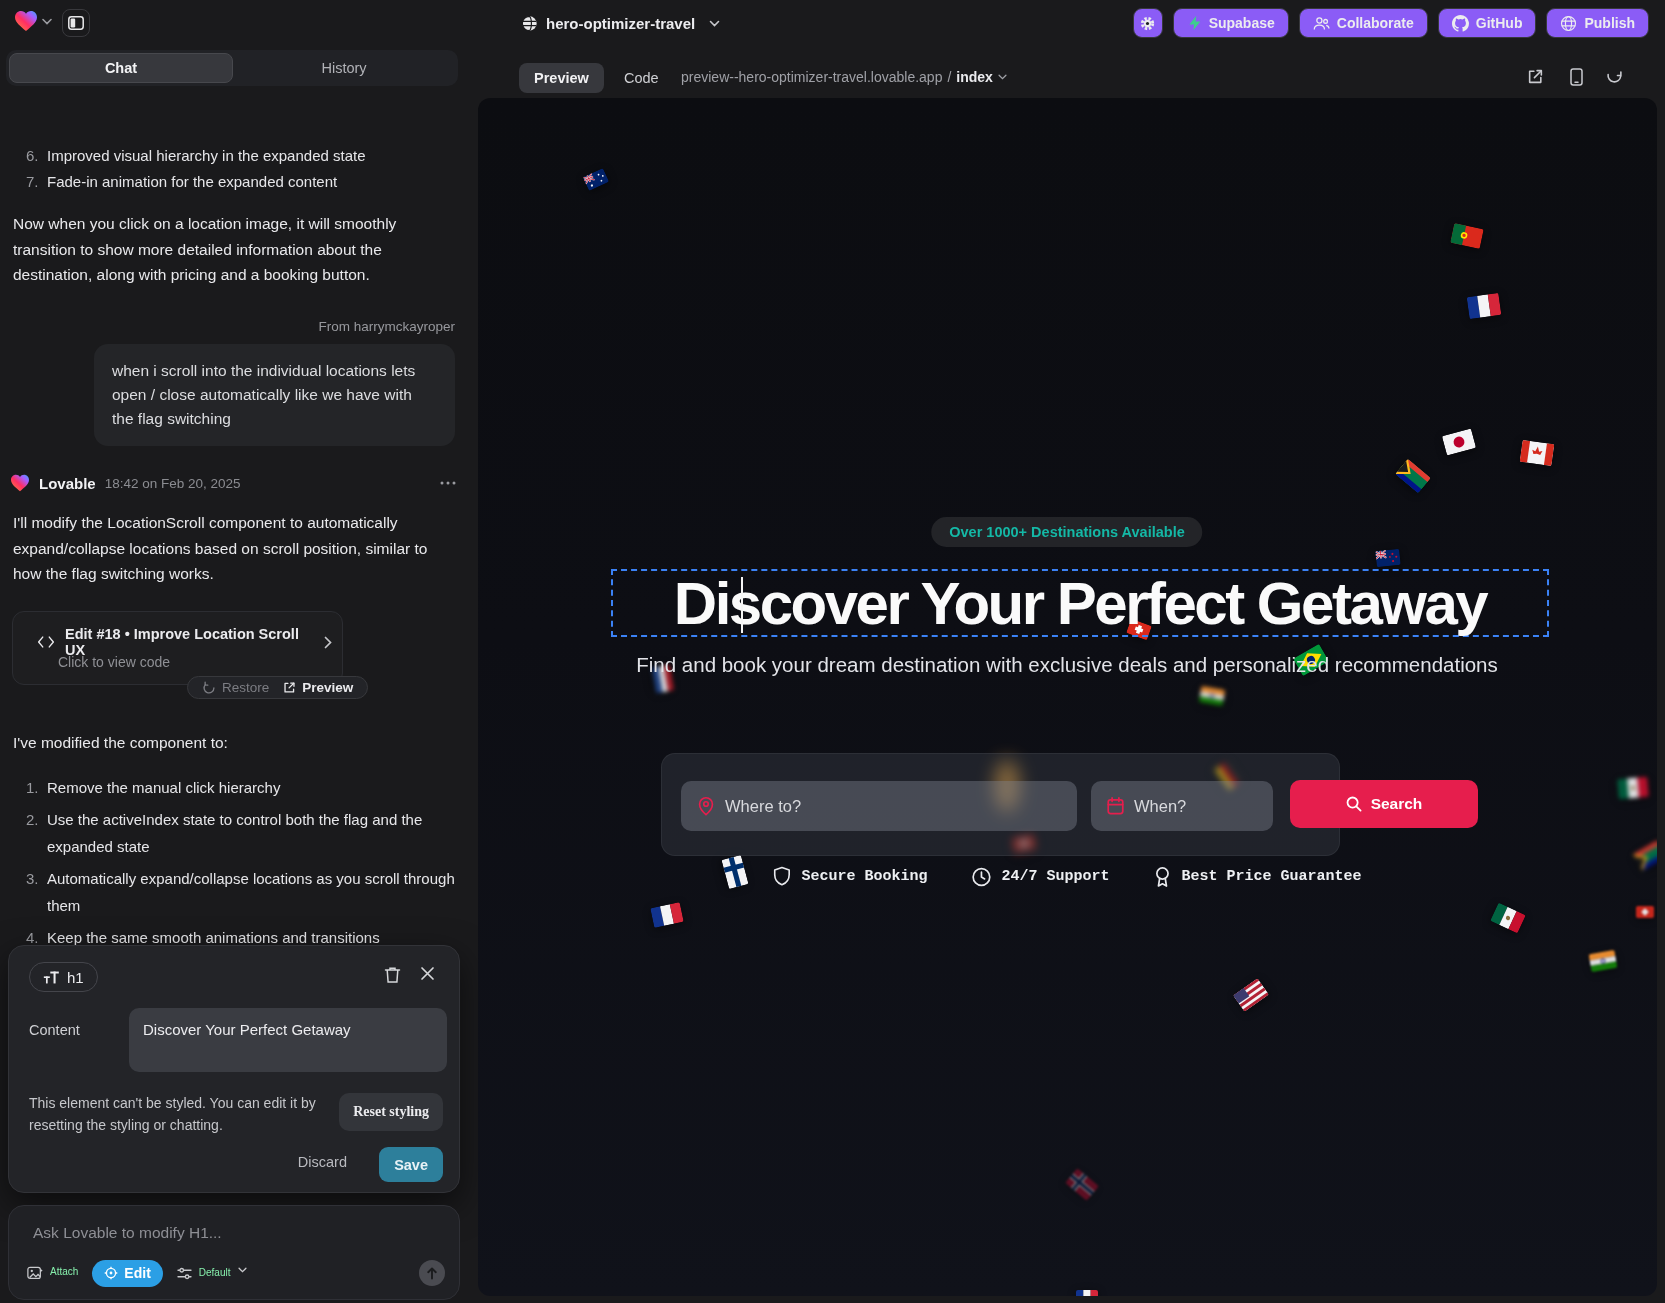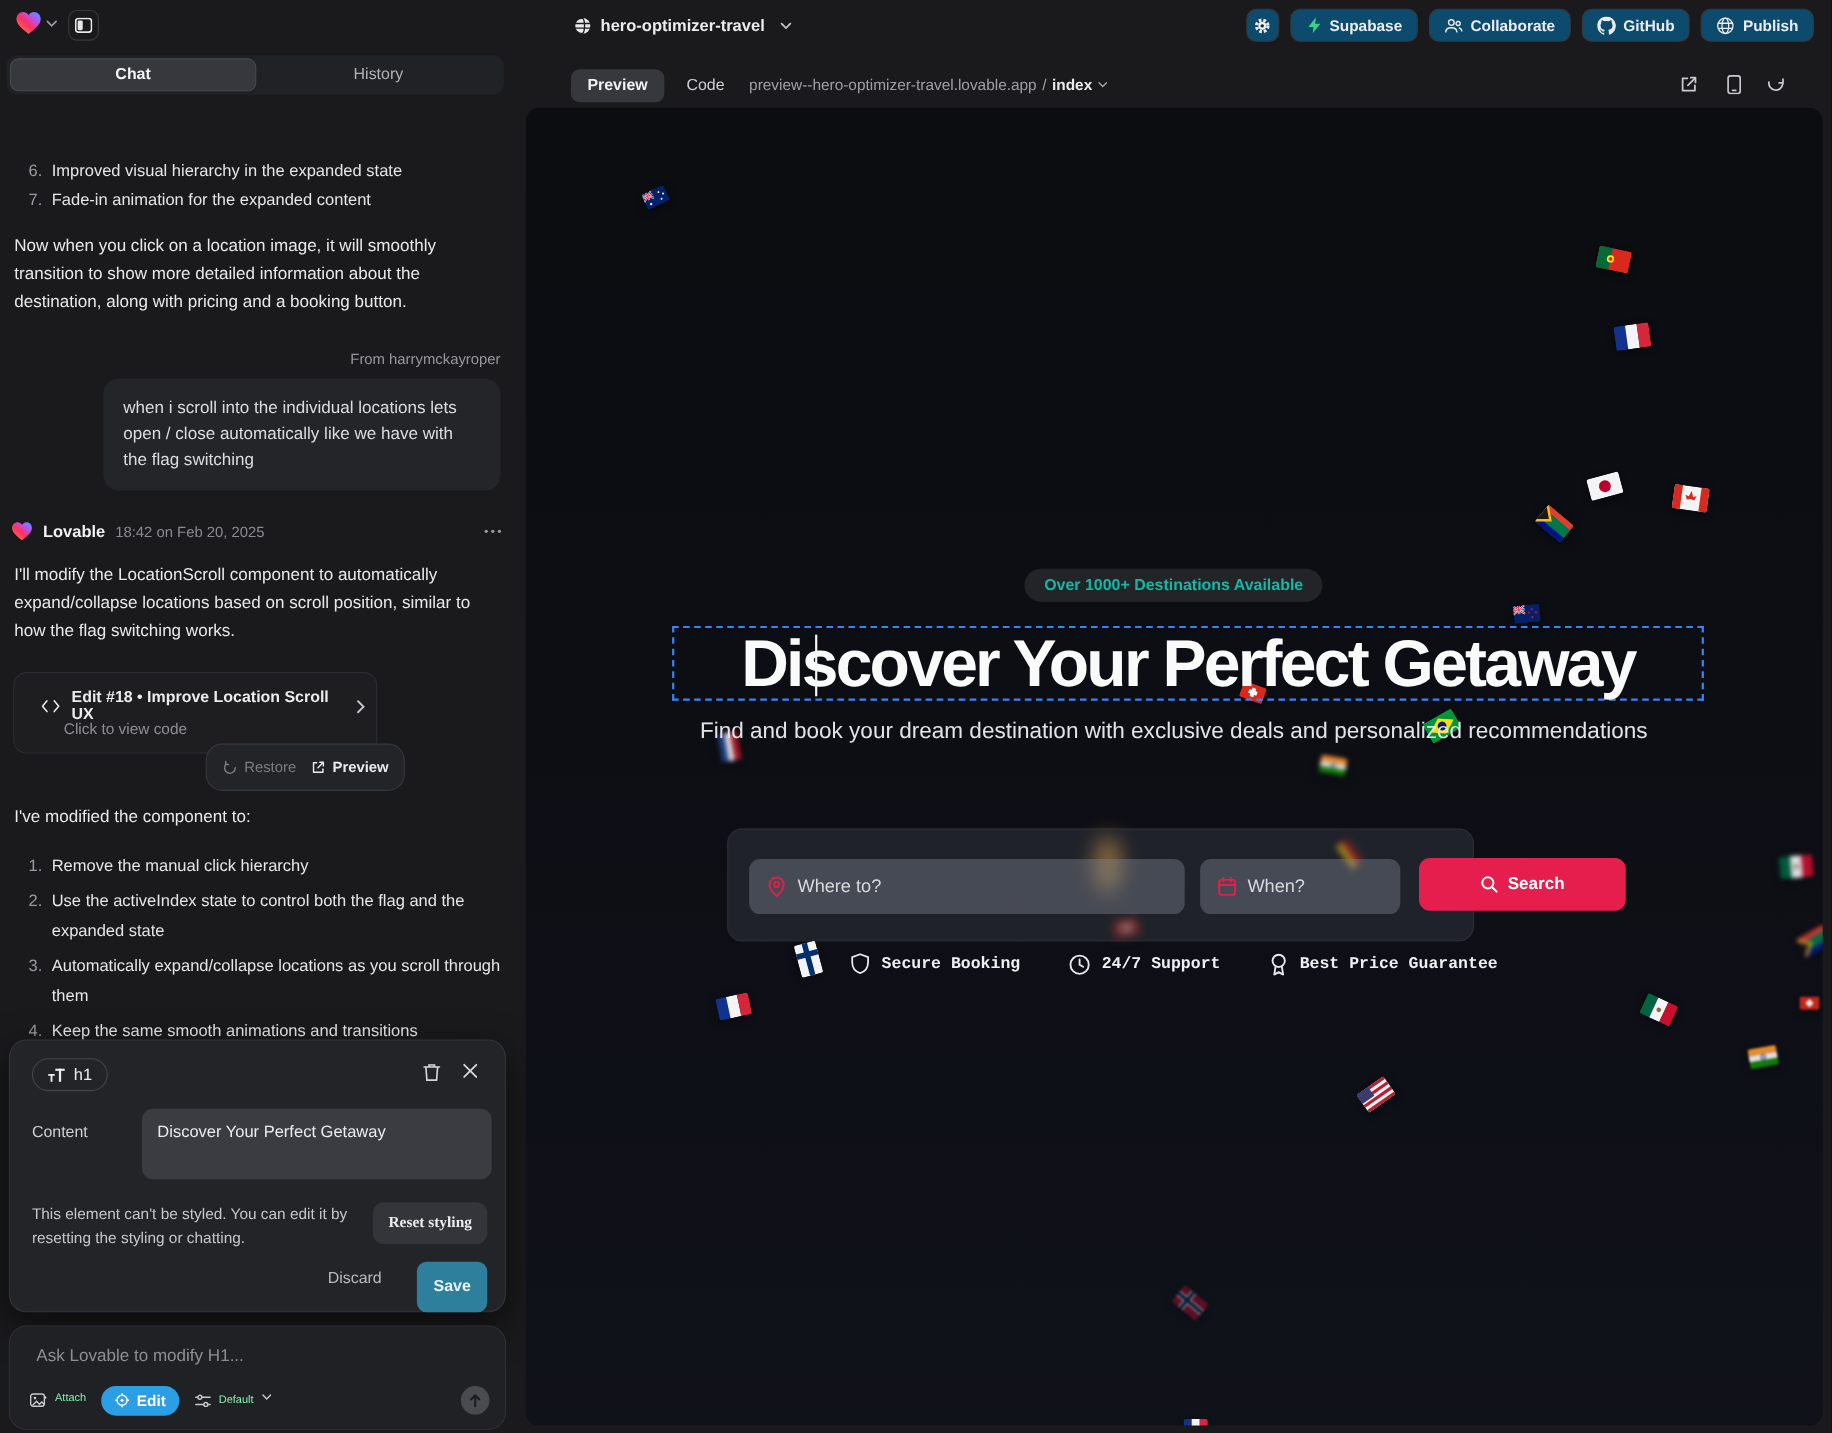--- a/index.html
+++ b/index.html
@@ -8,21 +8,21 @@
   .app { position:relative; width:1665px; height:1303px; background:#1a1a1c; overflow:hidden; color:#ececef; }
   svg { display:block; }
 
   
   .topbar { position:absolute; left:0; top:0; width:100%; height:46px; }
   .logo-wrap { position:absolute; left:14px; top:10px; display:flex; align-items:center; gap:4px; cursor:pointer; }
   .tb-toggle { position:absolute; left:62px; top:9px; width:28px; height:28px; border:1px solid #39393d; border-radius:8px; display:flex; align-items:center; justify-content:center; background:transparent; }
   .project { position:absolute; left:521px; top:9px; height:28px; display:flex; align-items:center; gap:8px; color:#ececef; font-size:15px; font-weight:700; }
   .project .chev { margin-left:6px; }
   .tb-right { position:absolute; right:16px; top:8px; display:flex; gap:10px; }
-  .tb-btn { height:30px; display:flex; align-items:center; gap:7px; padding:0 13px; background:#0c4a6e; border:1px solid #37383c; border-radius:9px; font-size:14px; font-weight:600; color:#ececef; cursor:pointer; }
+  .tb-btn { height:30px; display:flex; align-items:center; gap:7px; padding:0 13px; background:#8b5cf6; border:1px solid #37383c; border-radius:9px; font-size:14px; font-weight:600; color:#ececef; cursor:pointer; }
   .tb-btn.icon-only { width:30px; padding:0; justify-content:center; }
 
   
   .sidebar { position:absolute; left:0; top:46px; width:472px; bottom:0; }
   .tabs { position:absolute; left:6px; top:4px; width:452px; height:36px; background:#212226; border-radius:10px; padding:3px; display:flex; }
   .tab { flex:1; display:flex; align-items:center; justify-content:center; font-size:14.5px; color:#b2b3b8; border-radius:8px; cursor:pointer; }
   .tab.active { background:#37383d; border:1px solid #47484d; color:#f3f3f5; font-weight:600; }
 
   .chat { position:absolute; left:0; top:44px; width:472px; bottom:0; font-size:15px; color:#e6e6e9; }
   .num-item { position:absolute; left:26px; right:14px; line-height:26px; display:flex; }
@@ -32,35 +32,35 @@
   .bubble { position:absolute; left:94px; right:17px; top:254px; background:#242528; border-radius:14px; padding:15px 18px; line-height:24px; font-size:15.5px; color:#dcdde0; }
   .msg-head { position:absolute; left:10px; top:384px; width:452px; display:flex; align-items:center; gap:9px; }
   .msg-head .who { font-size:15px; font-weight:700; color:#f1f1f3; }
   .msg-head .when { font-size:13.5px; color:#8b8c91; }
   .msg-head .dots { margin-left:auto; margin-right:6px; color:#9a9ba0; cursor:pointer; }
 
   .edit-card { position:absolute; left:12px; top:521px; width:331px; height:74px; border:1px solid #2c2d32; background:rgba(255,255,255,0.02); border-radius:12px; cursor:pointer; }
   .edit-card .r1 { position:absolute; left:24px; top:14px; display:flex; align-items:center; gap:10px; font-size:14.5px; font-weight:600; color:#ebebee; width:295px; }
   .edit-card .r1 .chev-r { margin-left:auto; }
   .edit-card .r2 { position:absolute; left:45px; top:42px; font-size:14px; color:#8f9095; }
-  .hover-pill { position:absolute; left:187px; top:586px; height:43px; background:#232428; border:1px solid #37383c; border-radius:15px; display:flex; align-items:center; gap:14px; padding:0 14px; font-size:13.5px; }
+  .hover-pill { position:absolute; left:187px; top:586px; height:23px; background:#232428; border:1px solid #37383c; border-radius:15px; display:flex; align-items:center; gap:14px; padding:0 14px; font-size:13.5px; }
   .hover-pill .act { display:flex; align-items:center; gap:6px; cursor:pointer; }
   .hover-pill .dim { color:#7c7d83; }
   .hover-pill .lit { color:#ebebee; font-weight:600; }
 
   
   .panel { position:absolute; left:8px; top:899px; width:452px; height:248px; background:#232428; border:1px solid #323338; border-radius:16px; box-shadow:0 12px 34px rgba(0,0,0,0.55); }
   .chip { position:absolute; left:20px; top:16px; height:30px; border:1px solid #44454b; border-radius:16px; display:flex; align-items:center; gap:7px; padding:0 13px; font-size:15px; color:#ececef; }
   .panel-ic { position:absolute; top:20px; color:#d6d7da; cursor:pointer; }
   .lbl { position:absolute; left:20px; top:76px; font-size:14.5px; color:#cfd0d4; }
   .ta { position:absolute; left:120px; top:62px; width:318px; height:64px; background:#3a3c42; border:none; border-radius:10px; resize:none; color:#ececef; font-size:15px; font-family:"Liberation Sans",sans-serif; padding:11px 14px; line-height:21px; outline:none; }
   .note { position:absolute; left:20px; top:146px; width:300px; font-size:14px; line-height:22px; color:#c6c7cb; }
   .reset-btn { position:absolute; right:16px; top:147px; height:38px; padding:0 14px; background:#33353a; border:none; border-radius:10px; color:#ececef; font-size:14px; font-weight:600; cursor:pointer;font-family:Liberation Serif, serif; }
   .discard { position:absolute; right:112px; top:208px; font-size:14.5px; color:#b9babf; cursor:pointer; }
-  .save-btn { position:absolute; right:16px; top:201px; height:46px; padding:0 15px; border:none; border-radius:9px; background:var(--save,#2d7f9b); color:#e9f2f6; font-size:14.5px; font-weight:600; cursor:pointer; }
+  .save-btn { position:absolute; right:16px; top:201px; height:35px; padding:0 15px; border:none; border-radius:9px; background:var(--save,#2d7f9b); color:#e9f2f6; font-size:14.5px; font-weight:600; cursor:pointer; }
 
   
   .ask { position:absolute; left:8px; top:1159px; width:452px; height:95px; background:#202125; border:1px solid #2f3036; border-radius:16px; }
   .ask input { position:absolute; left:24px; top:18px; width:380px; background:transparent; border:none; outline:none; font-size:15.5px; color:#e5e5e8; font-family:"Liberation Sans",sans-serif; }
   .ask input::placeholder { color:#8e8f95; }
   .ask-row { position:absolute; left:18px; right:14px; bottom:12px; height:28px; display:flex; align-items:center; gap:14px; }
   .ask-act { display:flex; align-items:flex-start; gap:7px; font-size:10px; color:#86efac; cursor:pointer; }
   .edit-pill { display:flex; align-items:center; gap:6px; background:var(--edit,#2b9fe5); border-radius:14px; height:27px; padding:0 12px; color:#fff; font-size:14px; font-weight:600; cursor:pointer; }
   .send { margin-left:auto; width:26px; height:26px; border-radius:50%; background:#4a4b51; display:flex; align-items:center; justify-content:center; cursor:pointer; }
 

